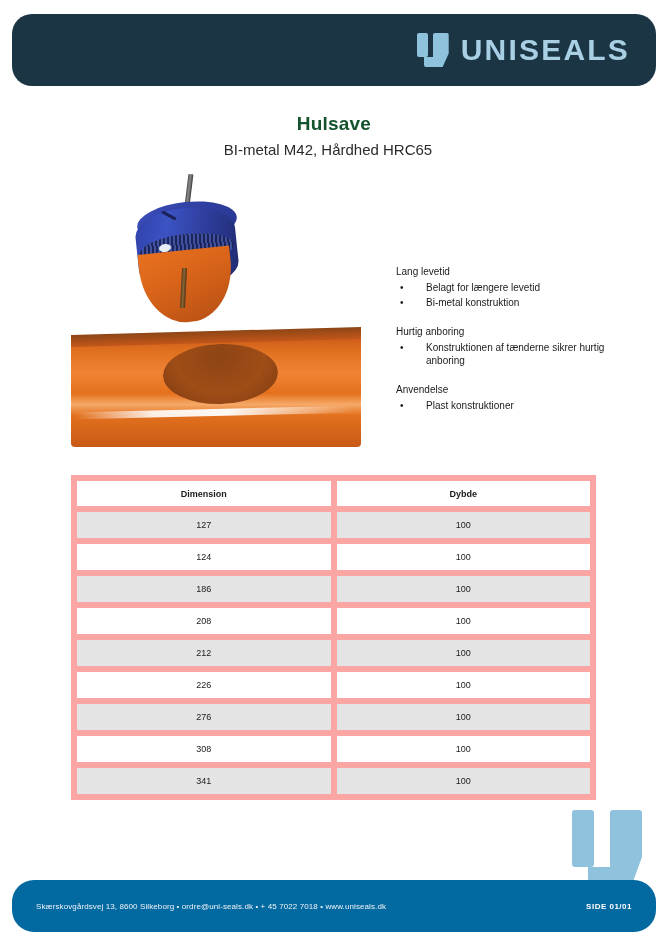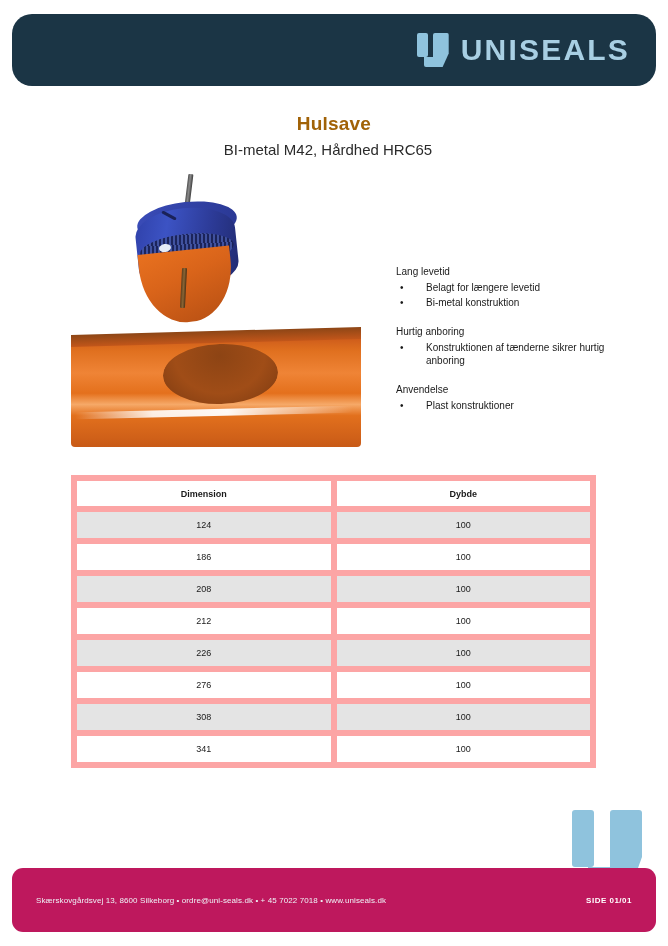--- a/index.html
+++ b/index.html
@@ -82,21 +82,21 @@
   .title-block {
     position: absolute;
     left: 0;
     top: 113px;
     width: 668px;
     text-align: center;
   }
   .doc-title {
     font-size: 19px;
     font-weight: bold;
-    color: #a16207;
+    color: #14532d;
     letter-spacing: 0.2px;
     margin: 0;
   }
   .doc-subtitle {
     font-size: 15px;
     color: #2b2b2b;
     margin: 6px 12px 0 0;
   }
 
   
@@ -347,23 +347,23 @@
     background: #8fc3dd;
     border-radius: 0 0 3px 3px;
   }
 
   
   .footer-bar {
     position: absolute;
     left: 12px;
     bottom: 14px;
     width: 644px;
-    height: 64px;
-    background: #be185d;
-    border-radius: 11px;
+    height: 52px;
+    background: #0369a1;
+    border-radius: 22px;
     box-sizing: border-box;
   }
   .footer-contact {
     position: absolute;
     left: 24px;
     top: 50%;
     transform: translateY(-50%);
     color: #eef3f7;
     font-size: 8px;
     letter-spacing: 0.1px;
@@ -457,20 +457,24 @@
 
 <table class="spec-table">
   <thead>
     <tr>
       <th>Dimension</th>
       <th>Dybde</th>
     </tr>
   </thead>
   <tbody id="spec-tbody">
       <tr>
+        <td>127</td>
+        <td>100</td>
+      </tr>
+      <tr>
         <td>124</td>
         <td>100</td>
       </tr>
       <tr>
         <td>186</td>
         <td>100</td>
       </tr>
       <tr>
         <td>208</td>
         <td>100</td>

